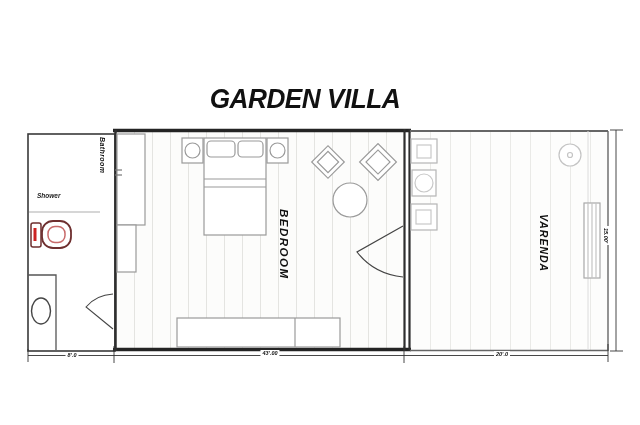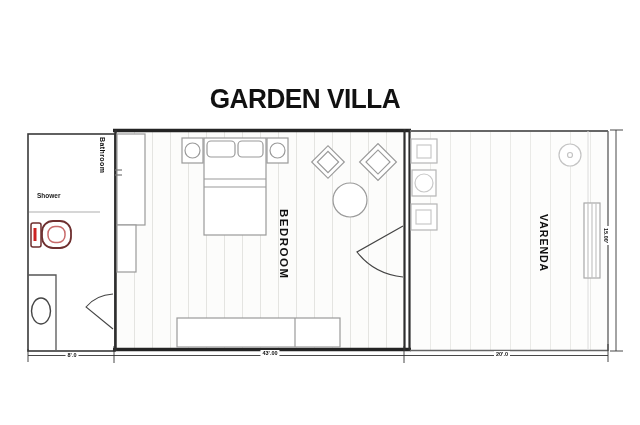--- a/index.html
+++ b/index.html
@@ -1,17 +1,17 @@
 <!DOCTYPE html>
 <html><head>
 <meta charset="utf-8">
 <style>
   html,body{margin:0;padding:0;background:#fff;}
   #stage{position:relative;width:640px;height:375px;background:#ffffff;overflow:hidden;
-         font-family:"Liberation Sans", sans-serif;}
+         font-family:"Liberation Sans", sans-serif;font-style:italic;}
   .abs{position:absolute;}
   #title{left:140px;top:84px;width:330px;text-align:center;font-size:27px;font-weight:bold;
          color:#111;letter-spacing:-0.5px;transform:scaleX(0.97);}
   .floor-bedroom{left:117px;top:132px;width:287px;height:217px;
      background:repeating-linear-gradient(90deg,#fcfcfb 0px,#fcfcfb 17px,#e4e4e1 17px,#e4e4e1 18px);}
   .floor-veranda{left:411px;top:132px;width:197px;height:218px;
      background:repeating-linear-gradient(90deg,#fdfdfc 0px,#fdfdfc 19px,#eaeae7 19px,#eaeae7 20px);}
   svg{position:absolute;left:0;top:0;}
   .vtext{writing-mode:vertical-rl;text-orientation:mixed;color:#111;}
   #bathroom-label{left:99px;top:137px;height:48px;font-size:7px;font-weight:bold;letter-spacing:0.4px;}

